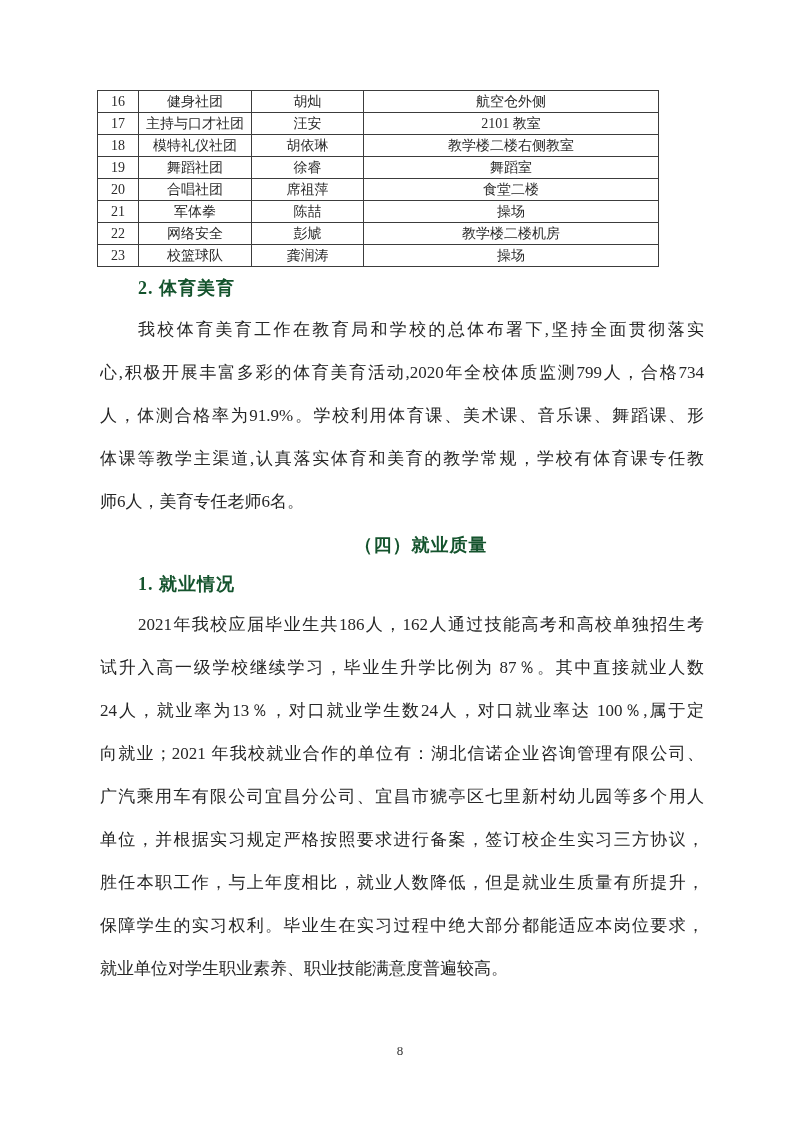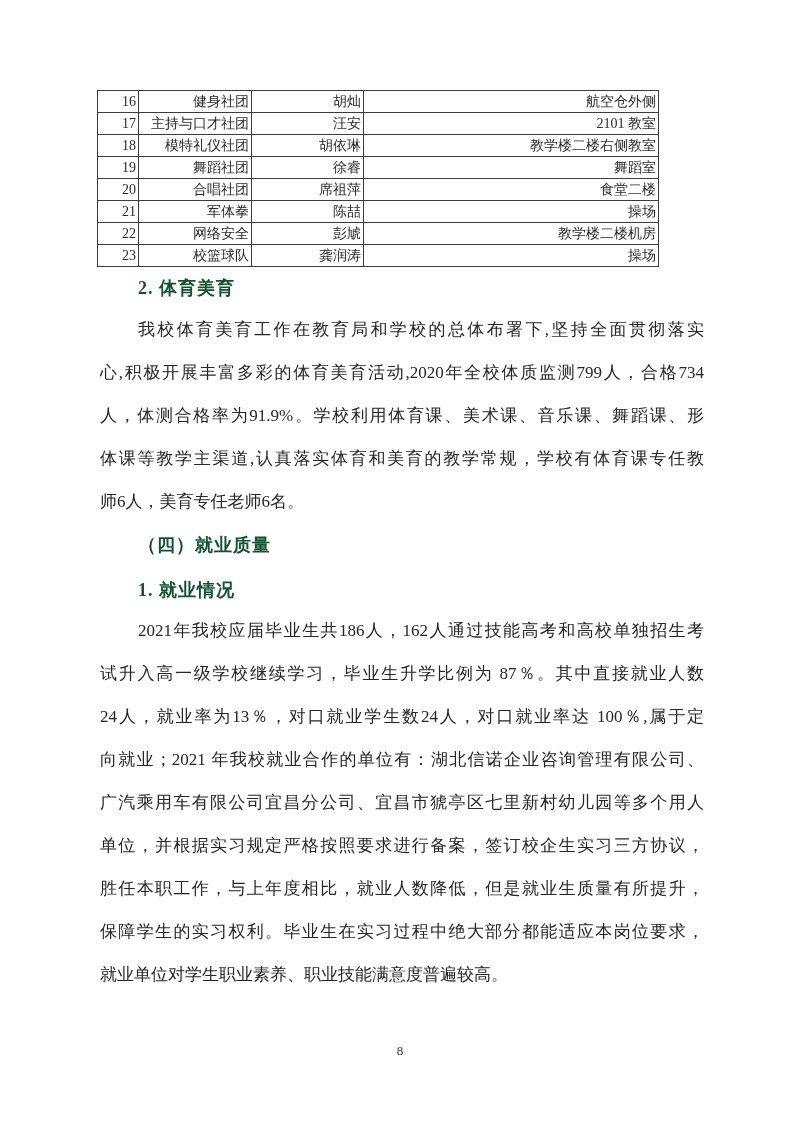--- a/index.html
+++ b/index.html
@@ -27,21 +27,21 @@
     left: 97px;
     top: 90px;
     width: 561px;
     border-collapse: collapse;
     table-layout: fixed;
   }
   .club-table td {
     border: 1px solid #3c3c3c;
     height: 21px;
     padding: 0 2px;
-    text-align: right;
+    text-align: center;
     vertical-align: middle;
     font-size: 14px;
     line-height: 21px;
     white-space: nowrap;
     overflow: hidden;
     color: #2a2a2a;
   }
 
   
   .text-block {
@@ -53,22 +53,22 @@
   .heading {
     margin: 0;
     font-size: 18px;
     font-weight: bold;
     line-height: 23px;
     color: #14532d;
     padding-left: 38px;
     letter-spacing: 1px;
   }
   .heading.h-sports { margin-top: 0; }
-  .heading.h-quality { margin-top: 11px; }
-  .heading.h-situation { margin-top: 22px; }
+  .heading.h-quality { margin-top: 11px; text-align: center; }
+  .heading.h-situation { margin-top: 16px; }
 
   .para { margin: 0; }
   .para.p-sports { margin-top: 8px; }
   .para.p-employment { margin-top: 7px; }
   .para .line {
     font-size: 17px;
     line-height: 43px;
     height: 43px;
     text-align: justify;
     text-align-last: justify;

